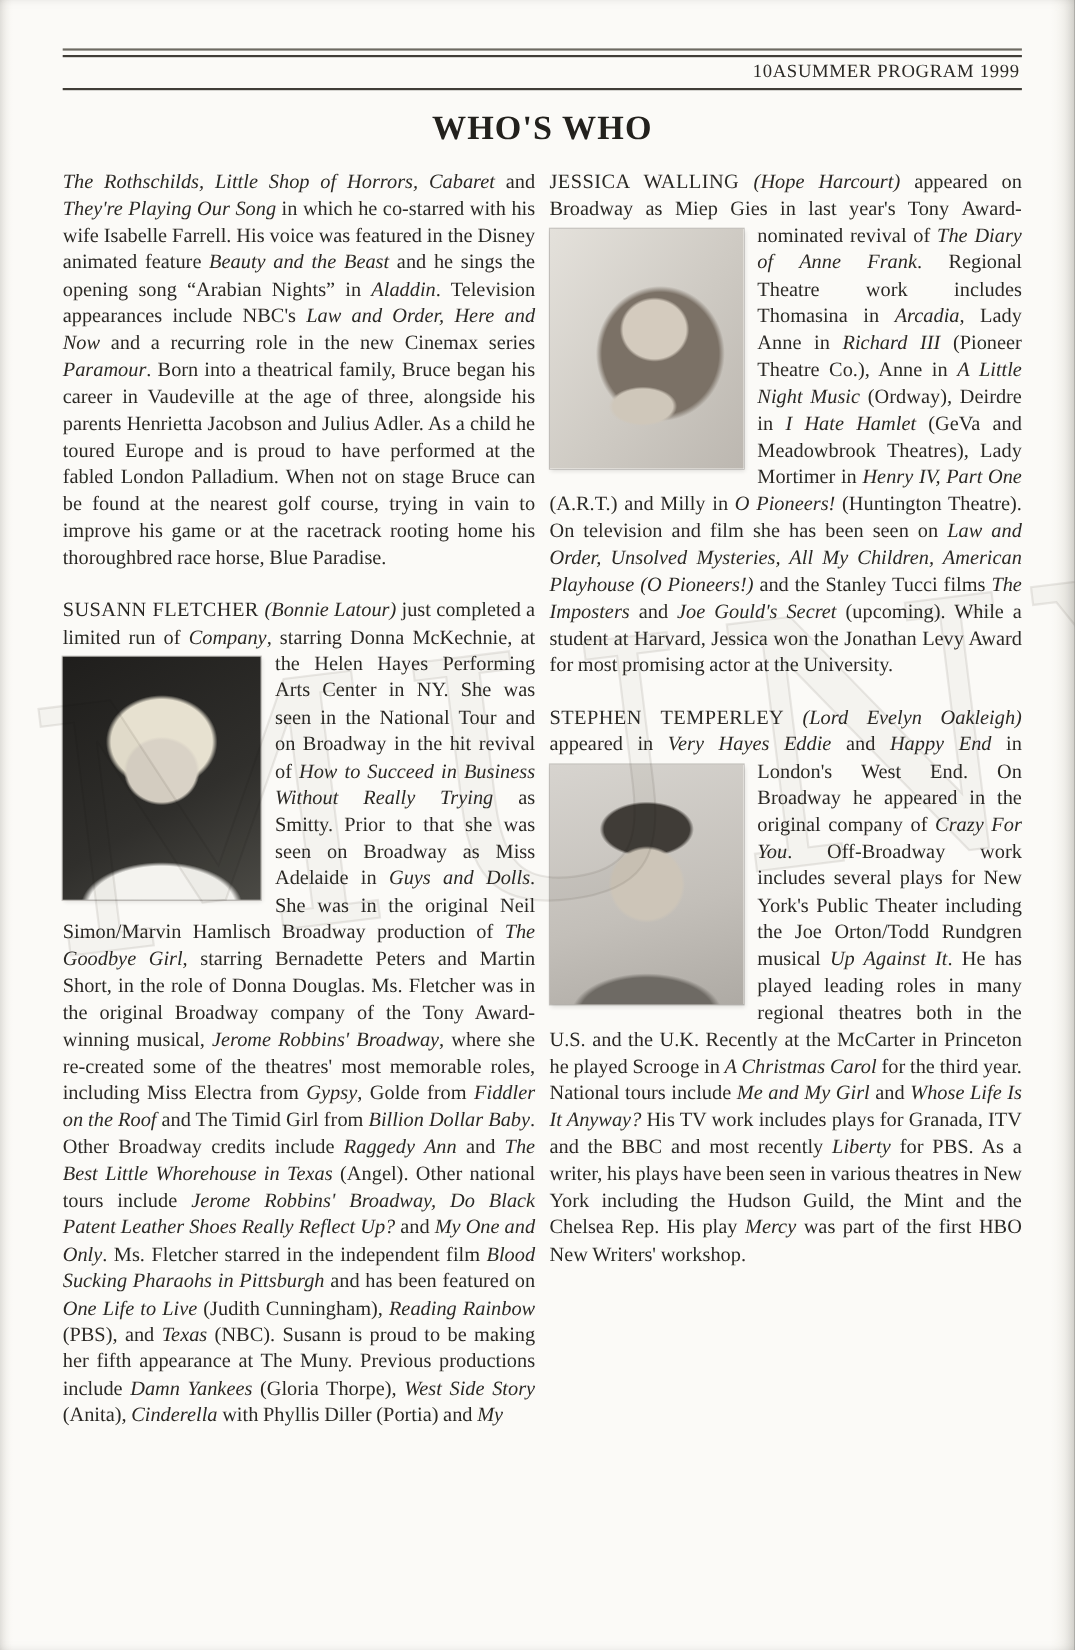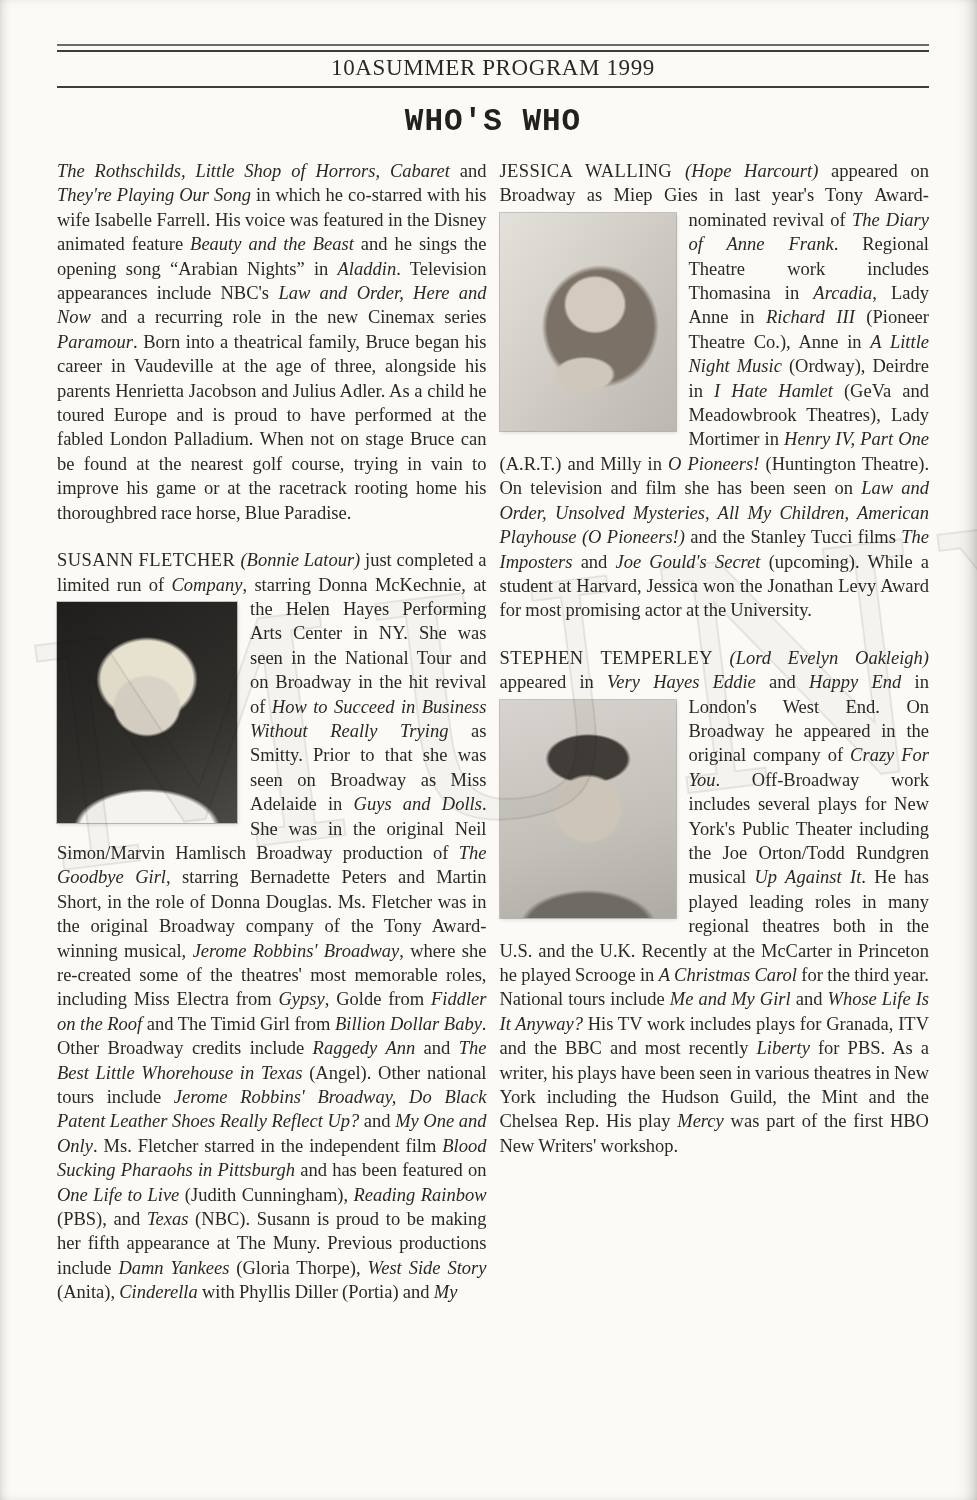--- a/index.html
+++ b/index.html
@@ -11,25 +11,25 @@
     box-shadow:inset -8px 0 16px -10px rgba(0,0,0,.35), inset 6px 0 12px -9px rgba(0,0,0,.28);
     box-sizing:border-box;
     padding:0 48px 0 57px;
     overflow:hidden;
     font-family:"Liberation Serif", serif;
     color:#2b2925;
   }
   
   .hdr{margin-top:44px;}
   .rule-top{height:4px;border-top:2px solid #6d6a62;border-bottom:2px solid #403d37;}
-  .hdr-row{display:flex;justify-content:center;align-items:baseline;
-           font-size:23px;letter-spacing:.6px;padding:3px 2px 5px 2px;}
+  .hdr-row{display:flex;justify-content:flex-end;align-items:baseline;
+           font-size:17px;letter-spacing:.6px;padding:3px 2px 5px 2px;}
   .rule-bottom{height:2px;background:#403d37;}
   .title{margin:16px 0 12px 0;text-align:center;font-size:31px;font-weight:bold;
-         letter-spacing:1px;color:#23211d;font-family:Liberation Mono, monospace;}
+         letter-spacing:1px;color:#23211d;}
   
   .columns{display:flex;gap:13px;margin-top:20px;justify-content:flex-end;}
   .col{flex:1;min-width:0;text-align:justify;font-size:18.5px;line-height:24.4px;
        word-spacing:-.4px;color:#2b2925;}
   .para{margin:0;}
   .para + .para{margin-top:23px;}
   .i{font-style:italic;}
   .b{font-weight:normal;letter-spacing:.4px;}
   
   .photo-float{float:left;margin:5px 13px 3px 0;}

